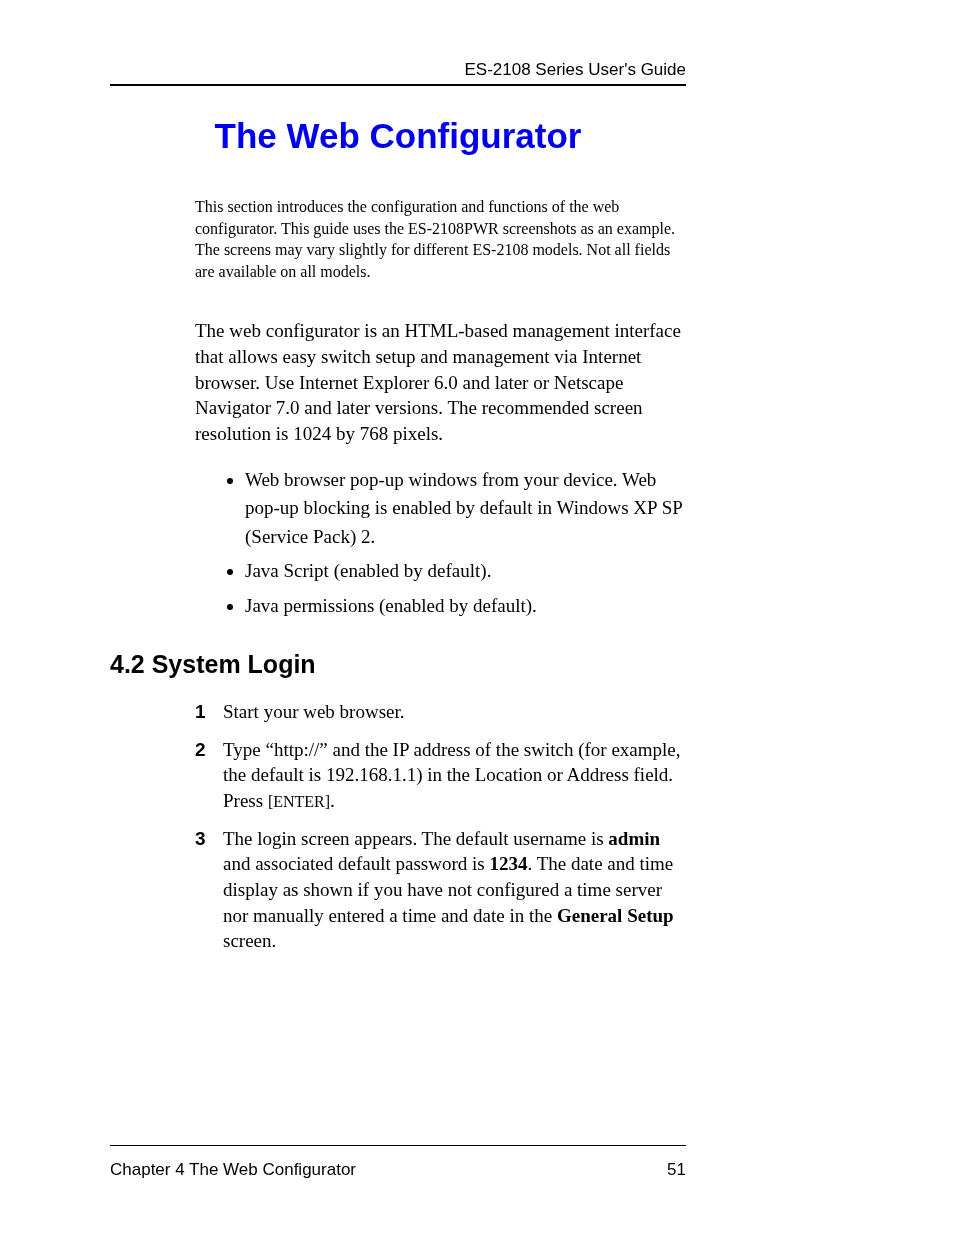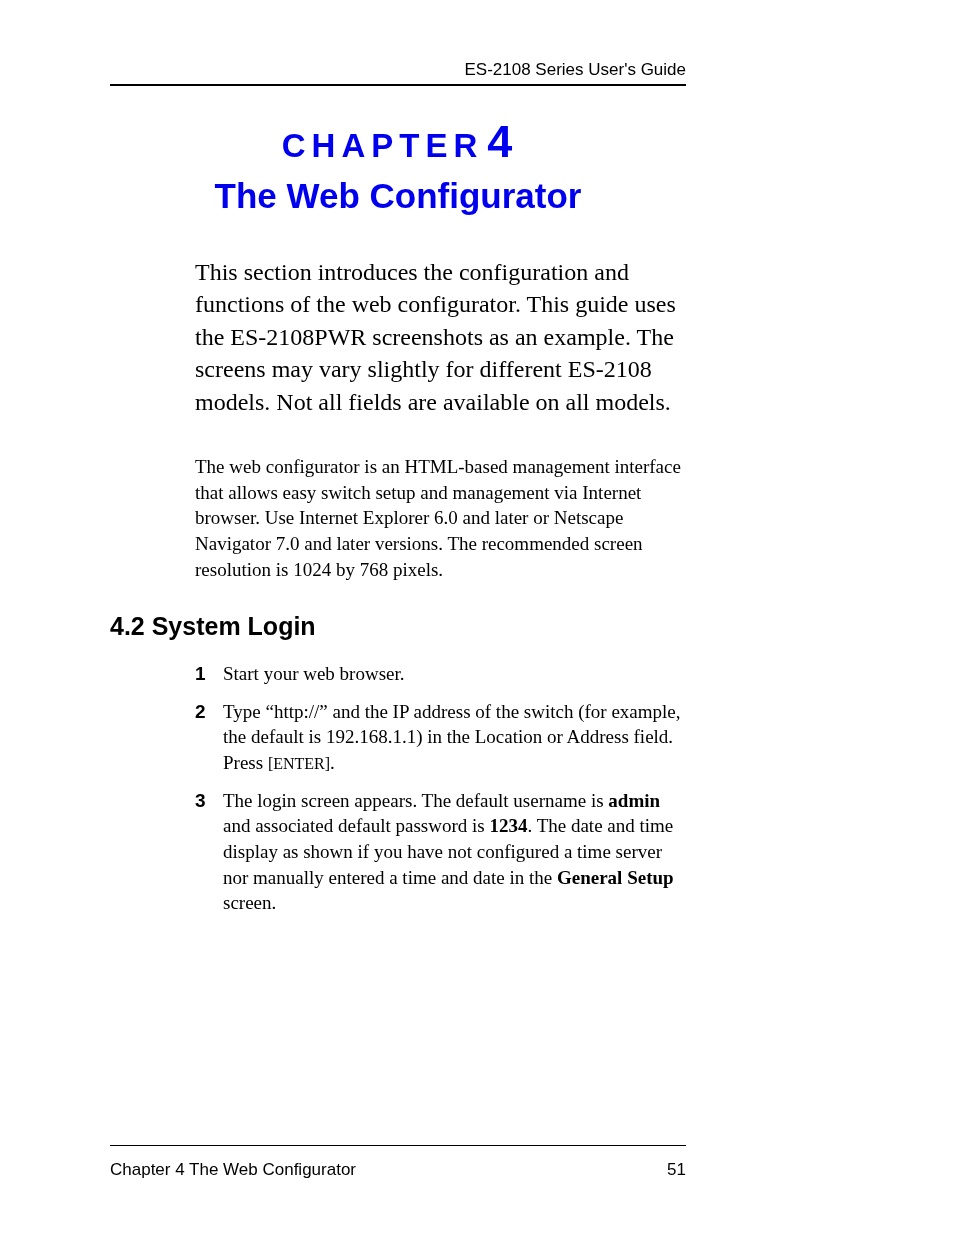--- a/index.html
+++ b/index.html
@@ -45,21 +45,21 @@
   }
   .chapter-title {
     color: #0000ee;
     font-family: Liberation Sans, sans-serif;
     font-weight: bold;
     font-size: 35px;
     margin-top: 8px;
   }
   .intro-para {
     margin-left: 85px;
-    font-size: 24px;
+    font-size: 16px;
     line-height: 1.35;
     margin-bottom: 36px;
   }
   .section-heading {
     font-family: Arial, Helvetica, sans-serif;
     font-weight: bold;
     font-size: 25px;
     margin-bottom: 20px;
     margin-top: 30px;
   }
@@ -119,32 +119,33 @@
 </head>
 <body>
 
 <div class="page">
 
   <div class="header-area">
     <span>ES-2108 Series User's Guide</span>
   </div>
 
   <div class="chapter-block">
-    <div>
-      <span class="chapter-label">CHAPTER</span>
-      <span class="chapter-number">4</span>
-    </div>
     <div class="chapter-title">The Web Configurator</div>
   </div>
 
   <div class="intro-para">This section introduces the configuration and functions of the web configurator. This guide uses the ES-2108PWR screenshots as an example. The screens may vary slightly for different ES-2108 models. Not all fields are available on all models.</div>
 
 
   <div class="body-para">The web configurator is an HTML-based management interface that allows easy switch setup and management via Internet browser. Use Internet Explorer 6.0 and later or Netscape Navigator 7.0 and later versions. The recommended screen resolution is 1024 by 768 pixels.</div>
 
+  <ul class="bullets">
+    <li>Web browser pop-up windows from your device. Web pop-up blocking is enabled by default in Windows XP SP (Service Pack) 2.</li>
+    <li>Java Script (enabled by default).</li>
+    <li>Java permissions (enabled by default).</li>
+  </ul>
 
   <div class="section-heading">4.2  System Login</div>
 
   <ol class="numbered">
     <li>
       <span>Start your web browser.</span>
     </li>
     <li>
       <span>Type “http://” and the IP address of the switch (for example, the default is 192.168.1.1) in the Location or Address field. Press </span><span class="small-caps">[ENTER]</span><span>.</span>
     </li>

